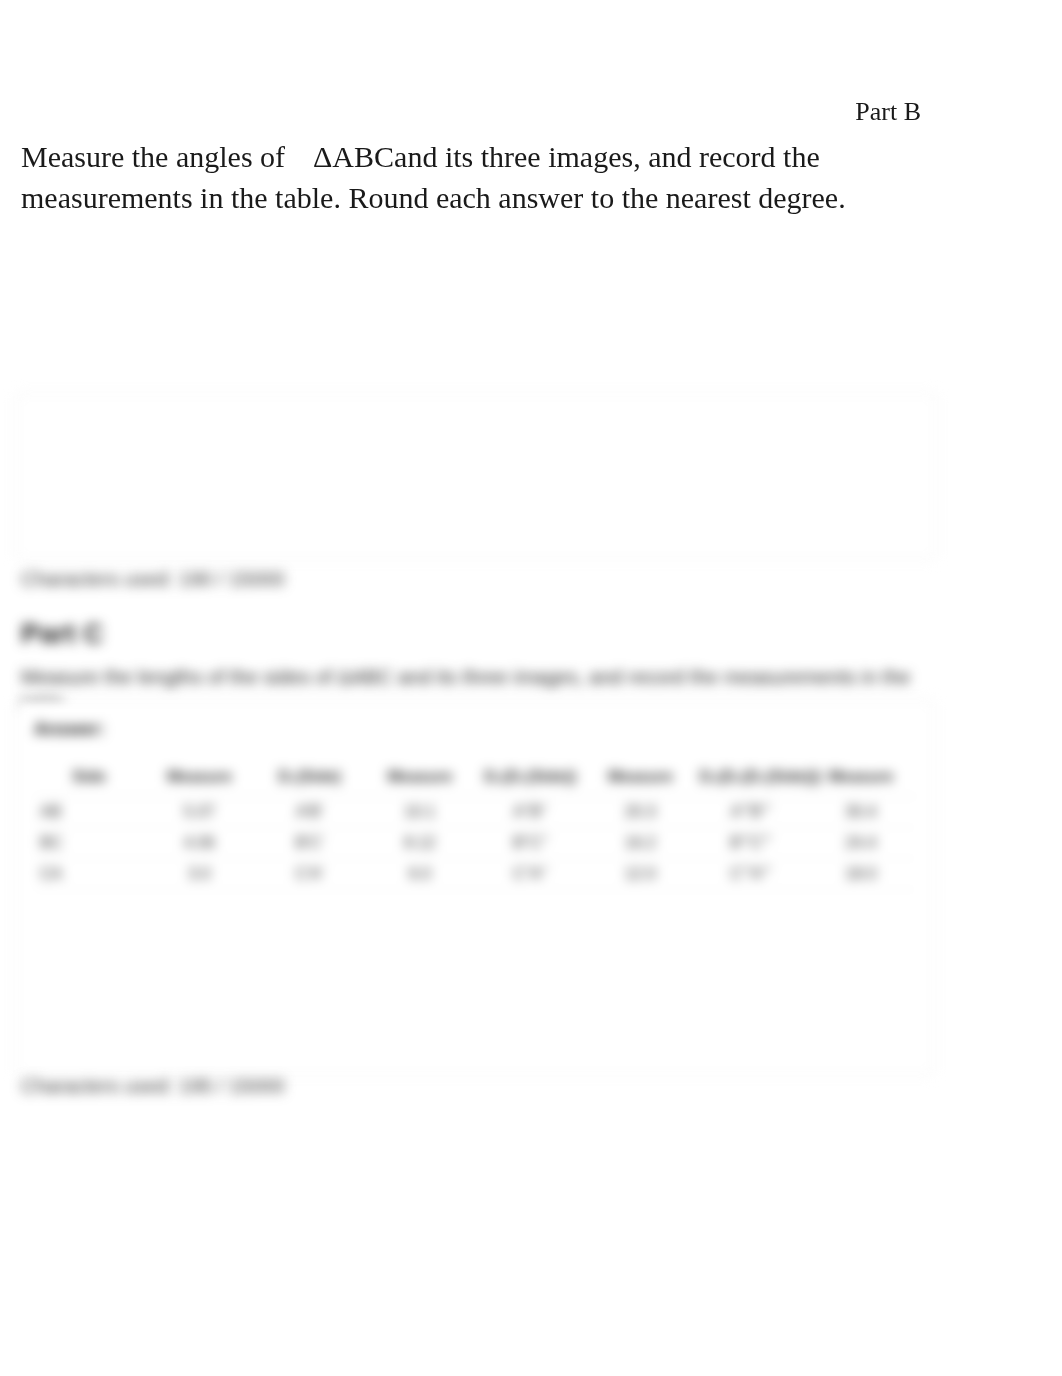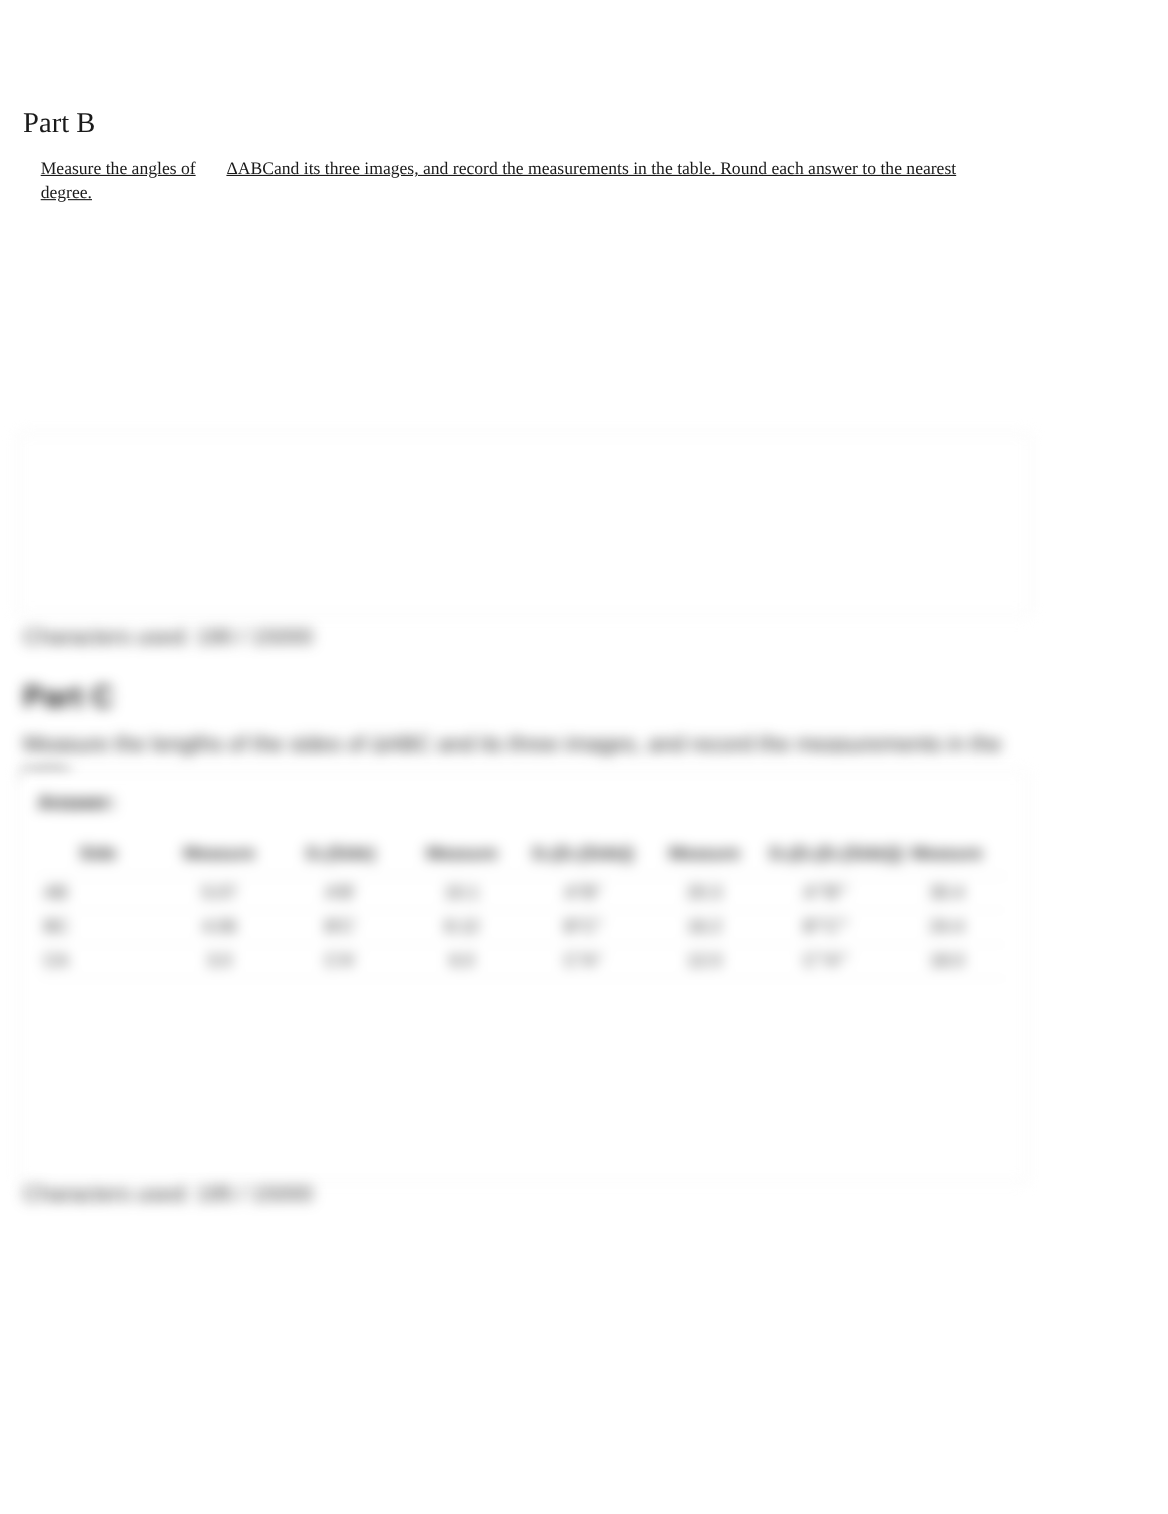--- a/index.html
+++ b/index.html
@@ -23,26 +23,26 @@
     position: absolute;
     left: 21px;
     top: 96px;
     width: 900px;
   }
   .partB-heading {
     font-size: 26px;
     font-weight: 400;
     margin: 0 0 10px 0;
     line-height: 1.2;
+    text-align: right;
   }
   .partB-text {
-    font-size: 16px;
+    font-size: 30px;
     line-height: 1.35;
-    margin: 16px;
-    text-decoration: underline;
+    margin: 0;
   }
   .triangle-gap {
     display: inline-block;
     width: 28px;
   }
 
   
   .panelB {
     position: absolute;
     left: 15px;

